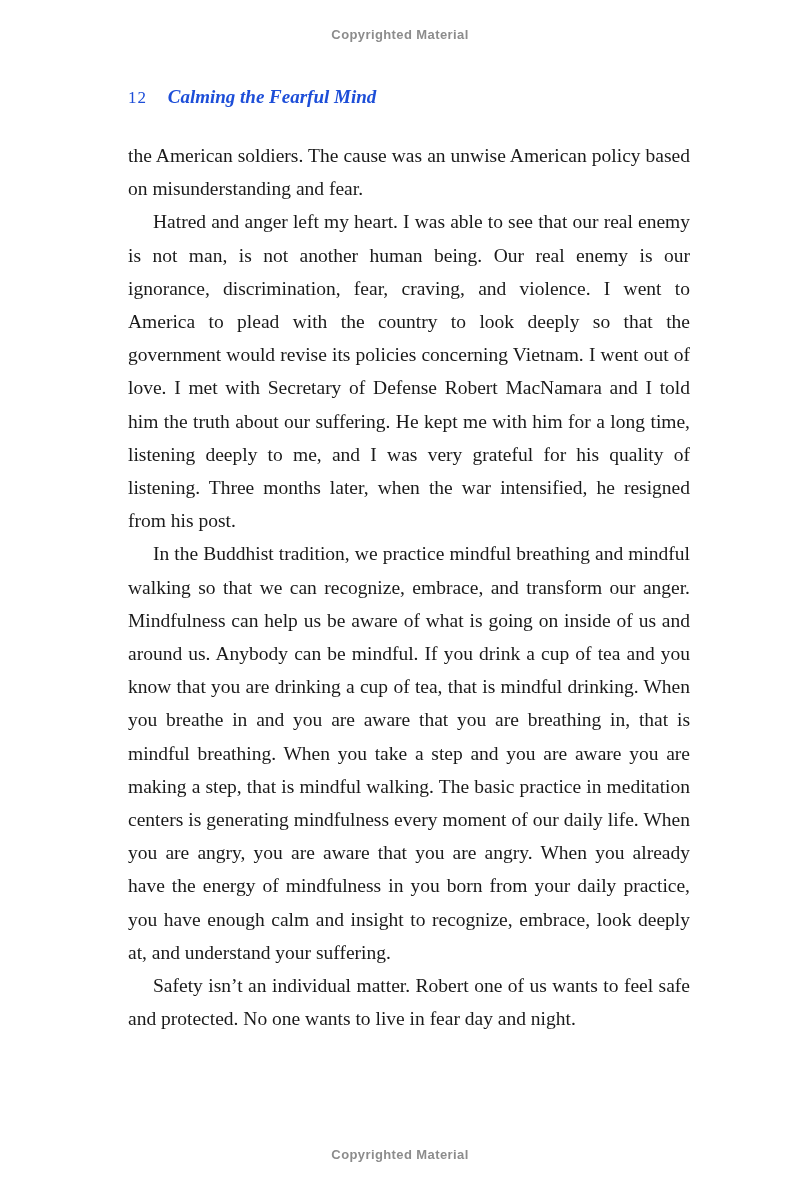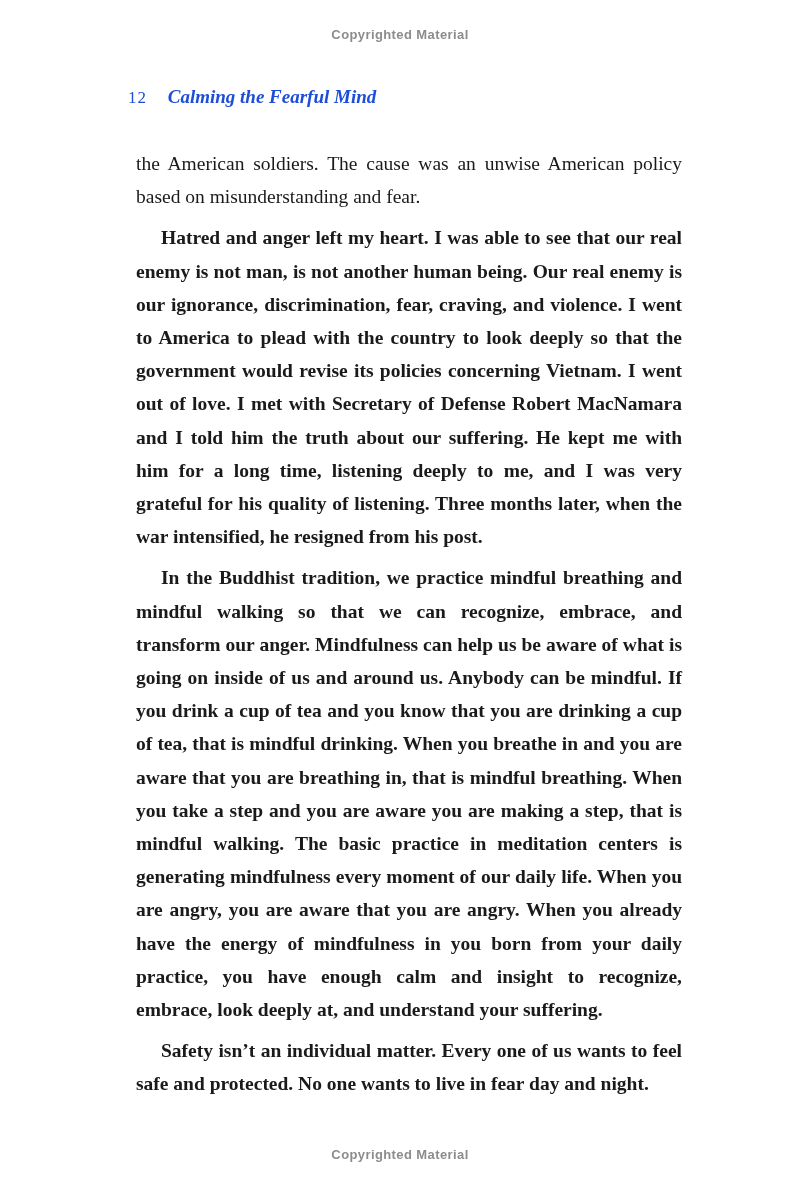--- a/index.html
+++ b/index.html
@@ -53,42 +53,41 @@
     position: absolute;
     top: 139px;
     left: 128px;
     width: 562px;
     font-size: 19.5px;
     line-height: 33.2px;
     text-align: justify;
     color: #1a1a1a;
   }
   .para {
-    margin: 8px;
+    margin: 0;
     padding: 0;
   }
   .para.indent {
     text-indent: 25px;
-    font-weight: bold;
   }
 </style>
 </head>
 <body>
 
 <div class="page">
 
   <div class="notice top">Copyrighted Material</div>
 
   <div class="running-head">
     <span class="page-num">12</span>
     <span class="book-title">Calming the Fearful Mind</span>
   </div>
 
   <div class="body-text">
     <p class="para">the American soldiers. The cause was an unwise American policy based on misunderstanding and fear.</p>
     <p class="para indent">Hatred and anger left my heart. I was able to see that our real enemy is not man, is not another human being. Our real enemy is our ignorance, discrimination, fear, craving, and violence. I went to America to plead with the country to look deeply so that the government would revise its policies concerning Vietnam. I went out of love. I met with Secretary of Defense Robert MacNamara and I told him the truth about our suffering. He kept me with him for a long time, listening deeply to me, and I was very grateful for his quality of listening. Three months later, when the war intensified, he resigned from his post.</p>
     <p class="para indent">In the Buddhist tradition, we practice mindful breathing and mindful walking so that we can recognize, embrace, and transform our anger. Mindfulness can help us be aware of what is going on inside of us and around us. Anybody can be mindful. If you drink a cup of tea and you know that you are drinking a cup of tea, that is mindful drinking. When you breathe in and you are aware that you are breathing in, that is mindful breathing. When you take a step and you are aware you are making a step, that is mindful walking. The basic practice in meditation centers is generating mindfulness every moment of our daily life. When you are angry, you are aware that you are angry. When you already have the energy of mindfulness in you born from your daily practice, you have enough calm and insight to recognize, embrace, look deeply at, and understand your suffering.</p>
-    <p class="para indent">Safety isn’t an individual matter. Every one of us wants to feel safe and protected. No one wants to live in fear day and night.</p>
+    <p class="para indent">Safety isn’t an individual matter. Robert one of us wants to feel safe and protected. No one wants to live in fear day and night.</p>
   </div>
 
   <div class="notice bottom">Copyrighted Material</div>
 
 </div>
 
 </body></html>

